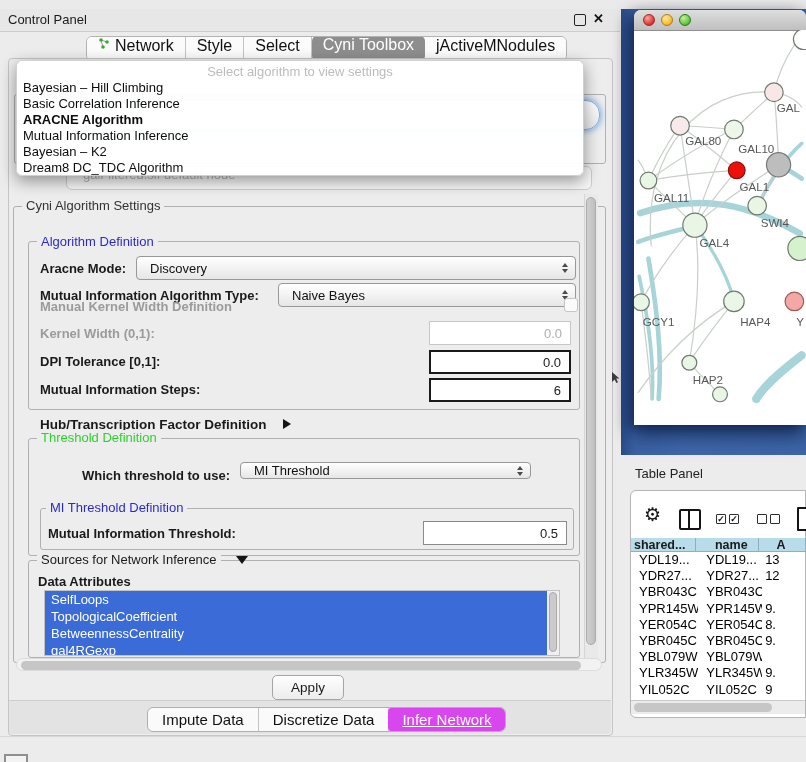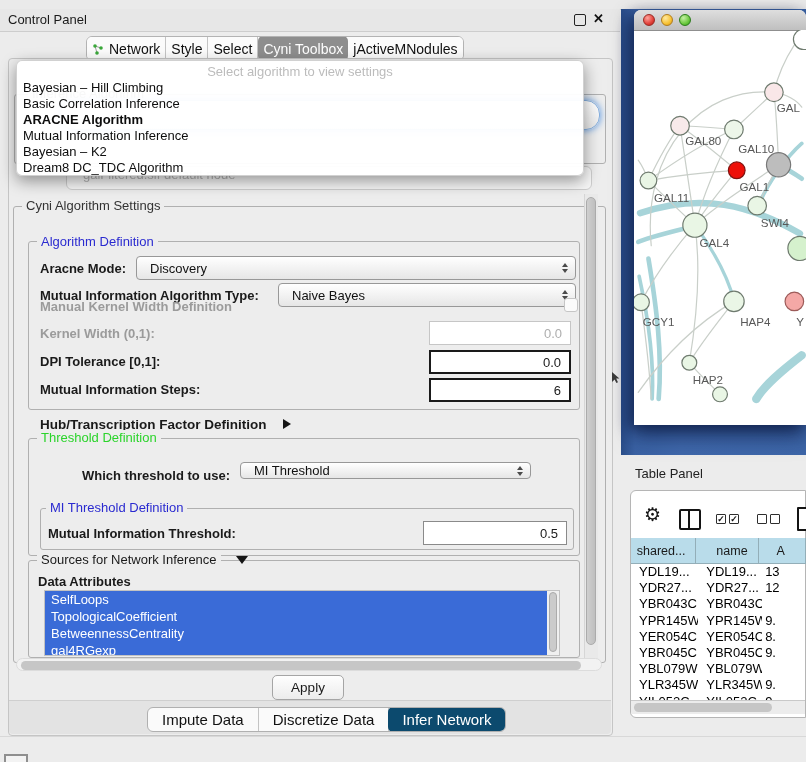--- a/index.html
+++ b/index.html
@@ -8,21 +8,21 @@
   .abs{position:absolute;}
   .lbl{font-size:13px;white-space:nowrap;}
   .bold{font-weight:bold;}
   
   #cp-titlebar{left:0;top:9px;width:620px;height:22px;background:#e7e7e7;border-bottom:1px solid #cdcdcd;}
   #cp-title{left:8px;top:3px;font-size:13px;}
   #close-ico{left:593px;top:2px;font-size:13px;font-weight:bold;color:#111;}
   
   #tab-strip{left:86px;top:36px;height:23px;display:flex;align-items:stretch;background:#fbfbfb;
              border:1px solid #b3b3b3;border-radius:6px;overflow:hidden;}
-  .tab{display:flex;align-items:center;gap:5px;padding:0 5px;font-size:14px;color:#111;border-right:1px solid #c4c4c4;background:#fbfbfb;}
+  .tab{display:flex;gap:5px;padding:0 11px;font-size:16px;color:#111;border-right:1px solid #c4c4c4;background:#fbfbfb;}
   .tab:last-child{border-right:none;}
   .tab.sel{background:#8e8e8e;color:#fff;border-right:none;border-radius:5px;margin:-1px 0;}
   
   #main-panel{left:8px;top:58px;width:603px;height:676px;background:#ededed;border:1px solid #c5c5c5;border-radius:4px;}
   #panel-bottom-strip{left:9px;top:700px;width:602px;height:33px;background:#e3e3e3;border-top:1px solid #cfcfcf;border-radius:0 0 4px 4px;}
   
   .grp{border:1px solid #b0b0b0;border-radius:3px;}
   .grp-title{font-size:13px;background:#ededed;padding:0 4px;white-space:nowrap;}
   .t-blue{color:#2a2ad0;}
   .t-green{color:#2bd42b;}
@@ -51,21 +51,21 @@
   
   #attr-list{left:44px;top:590px;width:516px;height:66px;background:#fff;border:1px solid #c2c2c2;overflow:hidden;box-sizing:border-box;}
   .attr-item{height:17px;line-height:17px;font-size:13px;padding-left:6px;width:497px;white-space:nowrap;}
   .attr-sel{background:#3a6bd7;color:#fff;}
   
   #apply-btn{left:272px;top:675px;width:70px;height:23px;background:linear-gradient(#fefefe,#ececec);
              border:1px solid #a5a5a5;border-radius:5px;font-size:13.5px;display:flex;align-items:center;justify-content:center;}
   #bottom-tabs{left:147px;top:707px;height:23px;display:flex;background:#fafafa;border:1px solid #b0b0b0;border-radius:6px;overflow:hidden;}
   .btab{display:flex;align-items:center;padding:0 14px;font-size:15px;color:#111;border-right:1px solid #c4c4c4;}
   .btab:last-child{border-right:none;}
-  .btab.sel{background:#0c4a6e;color:#fff;border-radius:5px;margin:-1px;border-right:none;}
+  .btab.sel{background:#d946ef;color:#fff;border-radius:5px;margin:-1px;border-right:none;text-decoration:underline;}
   
   .tri-right{width:0;height:0;border-top:5.5px solid transparent;border-bottom:5.5px solid transparent;border-left:8.5px solid #151515;}
   .tri-dnbig{width:0;height:0;border-left:6px solid transparent;border-right:6px solid transparent;border-top:8px solid #151515;}
   
   #desktop{left:621px;top:9px;width:185px;height:446px;background:linear-gradient(90deg,#2a4d89 0px,#3a62a4 14px,#3f68ab 60px,#3d66a8 100%);}
   #net-window{left:634px;top:10px;width:172px;height:415px;background:#fff;border-radius:7px 7px 0 0;
               box-shadow:-5px 4px 14px rgba(8,18,55,0.55),0 10px 22px rgba(8,18,55,0.55);overflow:hidden;}
   #net-titlebar{left:0;top:0;width:100%;height:20px;background:linear-gradient(#dedede,#bfbfbf);border-bottom:1px solid #8f8f8f;}
   .tl{position:absolute;top:4px;width:12px;height:12px;border-radius:50%;box-sizing:border-box;}
   .tl-red{left:9px;background:radial-gradient(circle at 35% 30%,#ffa49c,#e2413a 60%,#ad1d15);border:1px solid #9a2b24;}
@@ -75,21 +75,21 @@
   #tp-title{left:635px;top:466px;font-size:13px;color:#222;}
   #table-box{left:630px;top:490px;width:176px;height:228px;background:#fff;border:1px solid #b5b5b5;border-radius:6px 0 0 6px;box-sizing:border-box;}
   #gear-ico{left:644px;top:505px;font-size:19px;line-height:19px;color:#141414;font-family:"DejaVu Sans",sans-serif;}
   #cols-ico{left:679px;top:509px;width:18px;height:17px;border:2px solid #141414;border-radius:2px;}
   #cols-ico::after{content:"";position:absolute;left:7px;top:0;width:2px;height:100%;background:#141414;}
   .chk{width:10px;height:10px;border:1.5px solid #2e2e2e;border-radius:1px;box-sizing:border-box;position:absolute;background:#fff;font-size:9px;line-height:8px;font-weight:bold;color:#111;text-align:center;}
   #doc-ico{left:797px;top:507px;width:14px;height:20px;border:2px solid #141414;border-radius:1px;background:#fff;}
   #tgrid{left:631px;top:538px;width:175px;overflow:hidden;}
   .trow{display:flex;height:16.2px;font-size:13px;color:#000000;}
   .tcell{box-sizing:border-box;padding-left:8px;white-space:nowrap;overflow:hidden;}
-  .thead{height:26px;display:flex;}
+  .thead{height:14px;display:flex;font-weight:bold;}
   .thcell{box-sizing:border-box;background:#b9dcea;border-right:1px solid #93aeb8;border-bottom:1px solid #93aeb8;
           font-size:12.5px;display:flex;align-items:center;justify-content:flex-end;padding-right:10px;white-space:nowrap;overflow:hidden;}
   #mini-sq{left:4px;top:754px;width:20px;height:14px;border:2px solid #8f8f8f;background:#f3f3f3;}
   #divider{left:0;top:736px;width:806px;height:1px;background:#d8d8d8;}
 </style>
 </head>
 <body>
 
 <div id="root">
 

